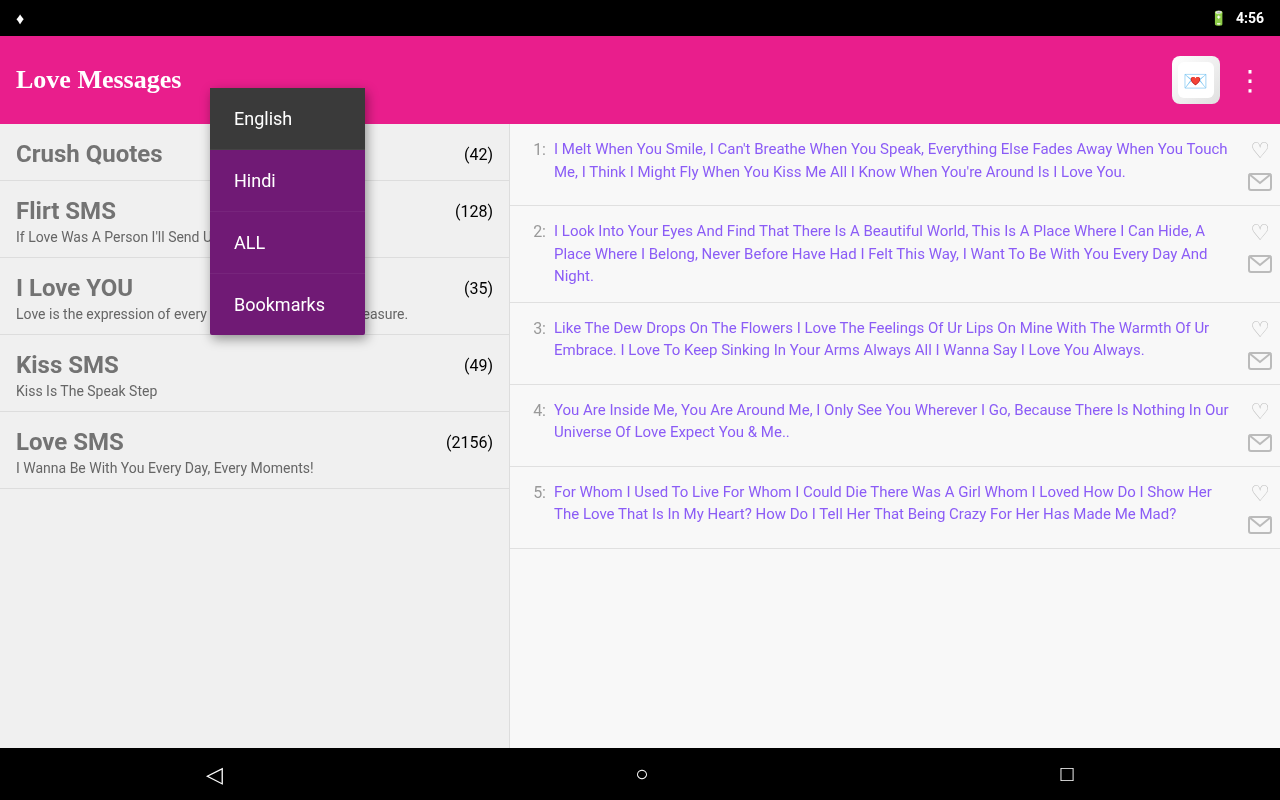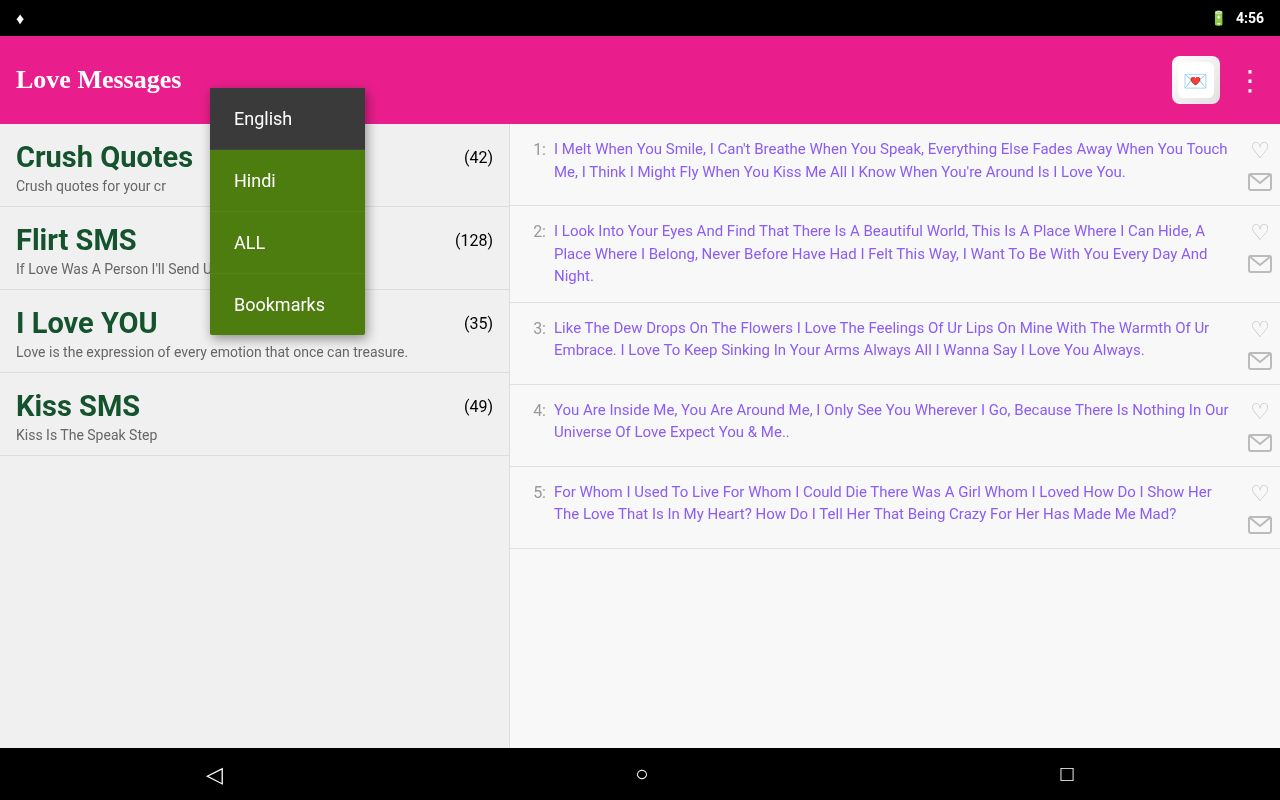--- a/index.html
+++ b/index.html
@@ -73,23 +73,23 @@
       border-bottom: 1px solid #ddd;
       background: #f0f0f0;
       cursor: pointer;
     }
     .category-header {
       display: flex;
       justify-content: space-between;
       align-items: center;
     }
     .category-name {
-      font-size: 29px;
+      font-size: 24px;
       font-weight: bold;
-      color: #14532d;
+      color: #737373;
     }
     .category-count {
       font-size: 16px;
       color: #000000;
     }
     .category-desc {
       font-size: 14px;
       color: #666;
       margin-top: 4px;
     }
@@ -128,21 +128,21 @@
       align-items: center;
       gap: 10px;
       padding-left: 8px;
     }
     .heart-icon { color: #bbb; font-size: 22px; cursor: pointer; }
     .dropdown-menu {
       position: absolute;
       top: 88px;
       left: 210px;
       width: 155px;
-      background: #4d7c0f;
+      background: #701a75;
       z-index: 20;
       border-radius: 2px;
       box-shadow: 2px 4px 12px rgba(0,0,0,0.4);
     }
     .dropdown-item {
       padding: 20px 24px;
       color: #fff;
       font-size: 18px;
       cursor: pointer;
       border-bottom: 1px solid rgba(255,255,255,0.05);
@@ -192,21 +192,20 @@
 </div>
 
 <div class="main-content">
 
   <div class="left-panel">
     <div class="category-item">
       <div class="category-header">
         <span class="category-name">Crush Quotes</span>
         <span class="category-count">(42)</span>
       </div>
-      <div class="category-desc">Crush quotes for your cr</div>
     </div>
     <div class="category-item">
       <div class="category-header">
         <span class="category-name">Flirt SMS</span>
         <span class="category-count">(128)</span>
       </div>
       <div class="category-desc">If Love Was A Person I'll Send U "Me"</div>
     </div>
     <div class="category-item">
       <div class="category-header">
@@ -214,20 +213,27 @@
         <span class="category-count">(35)</span>
       </div>
       <div class="category-desc">Love is the expression of every emotion that once can treasure.</div>
     </div>
     <div class="category-item">
       <div class="category-header">
         <span class="category-name">Kiss SMS</span>
         <span class="category-count">(49)</span>
       </div>
       <div class="category-desc">Kiss Is The Speak Step</div>
+    </div>
+    <div class="category-item">
+      <div class="category-header">
+        <span class="category-name">Love SMS</span>
+        <span class="category-count">(2156)</span>
+      </div>
+      <div class="category-desc">I Wanna Be With You Every Day, Every Moments!</div>
     </div>
   </div>
 
   <div class="right-panel">
 
     <div class="message-item">
       <span class="message-number">1:</span>
       <span class="message-text"> I Melt When You Smile, I Can't Breathe When You Speak, Everything Else Fades Away When You Touch Me, I Think I Might Fly When You Kiss Me All I Know When You're Around Is I Love You.</span>
       <div class="message-actions">
         <span class="heart-icon">♡</span>

